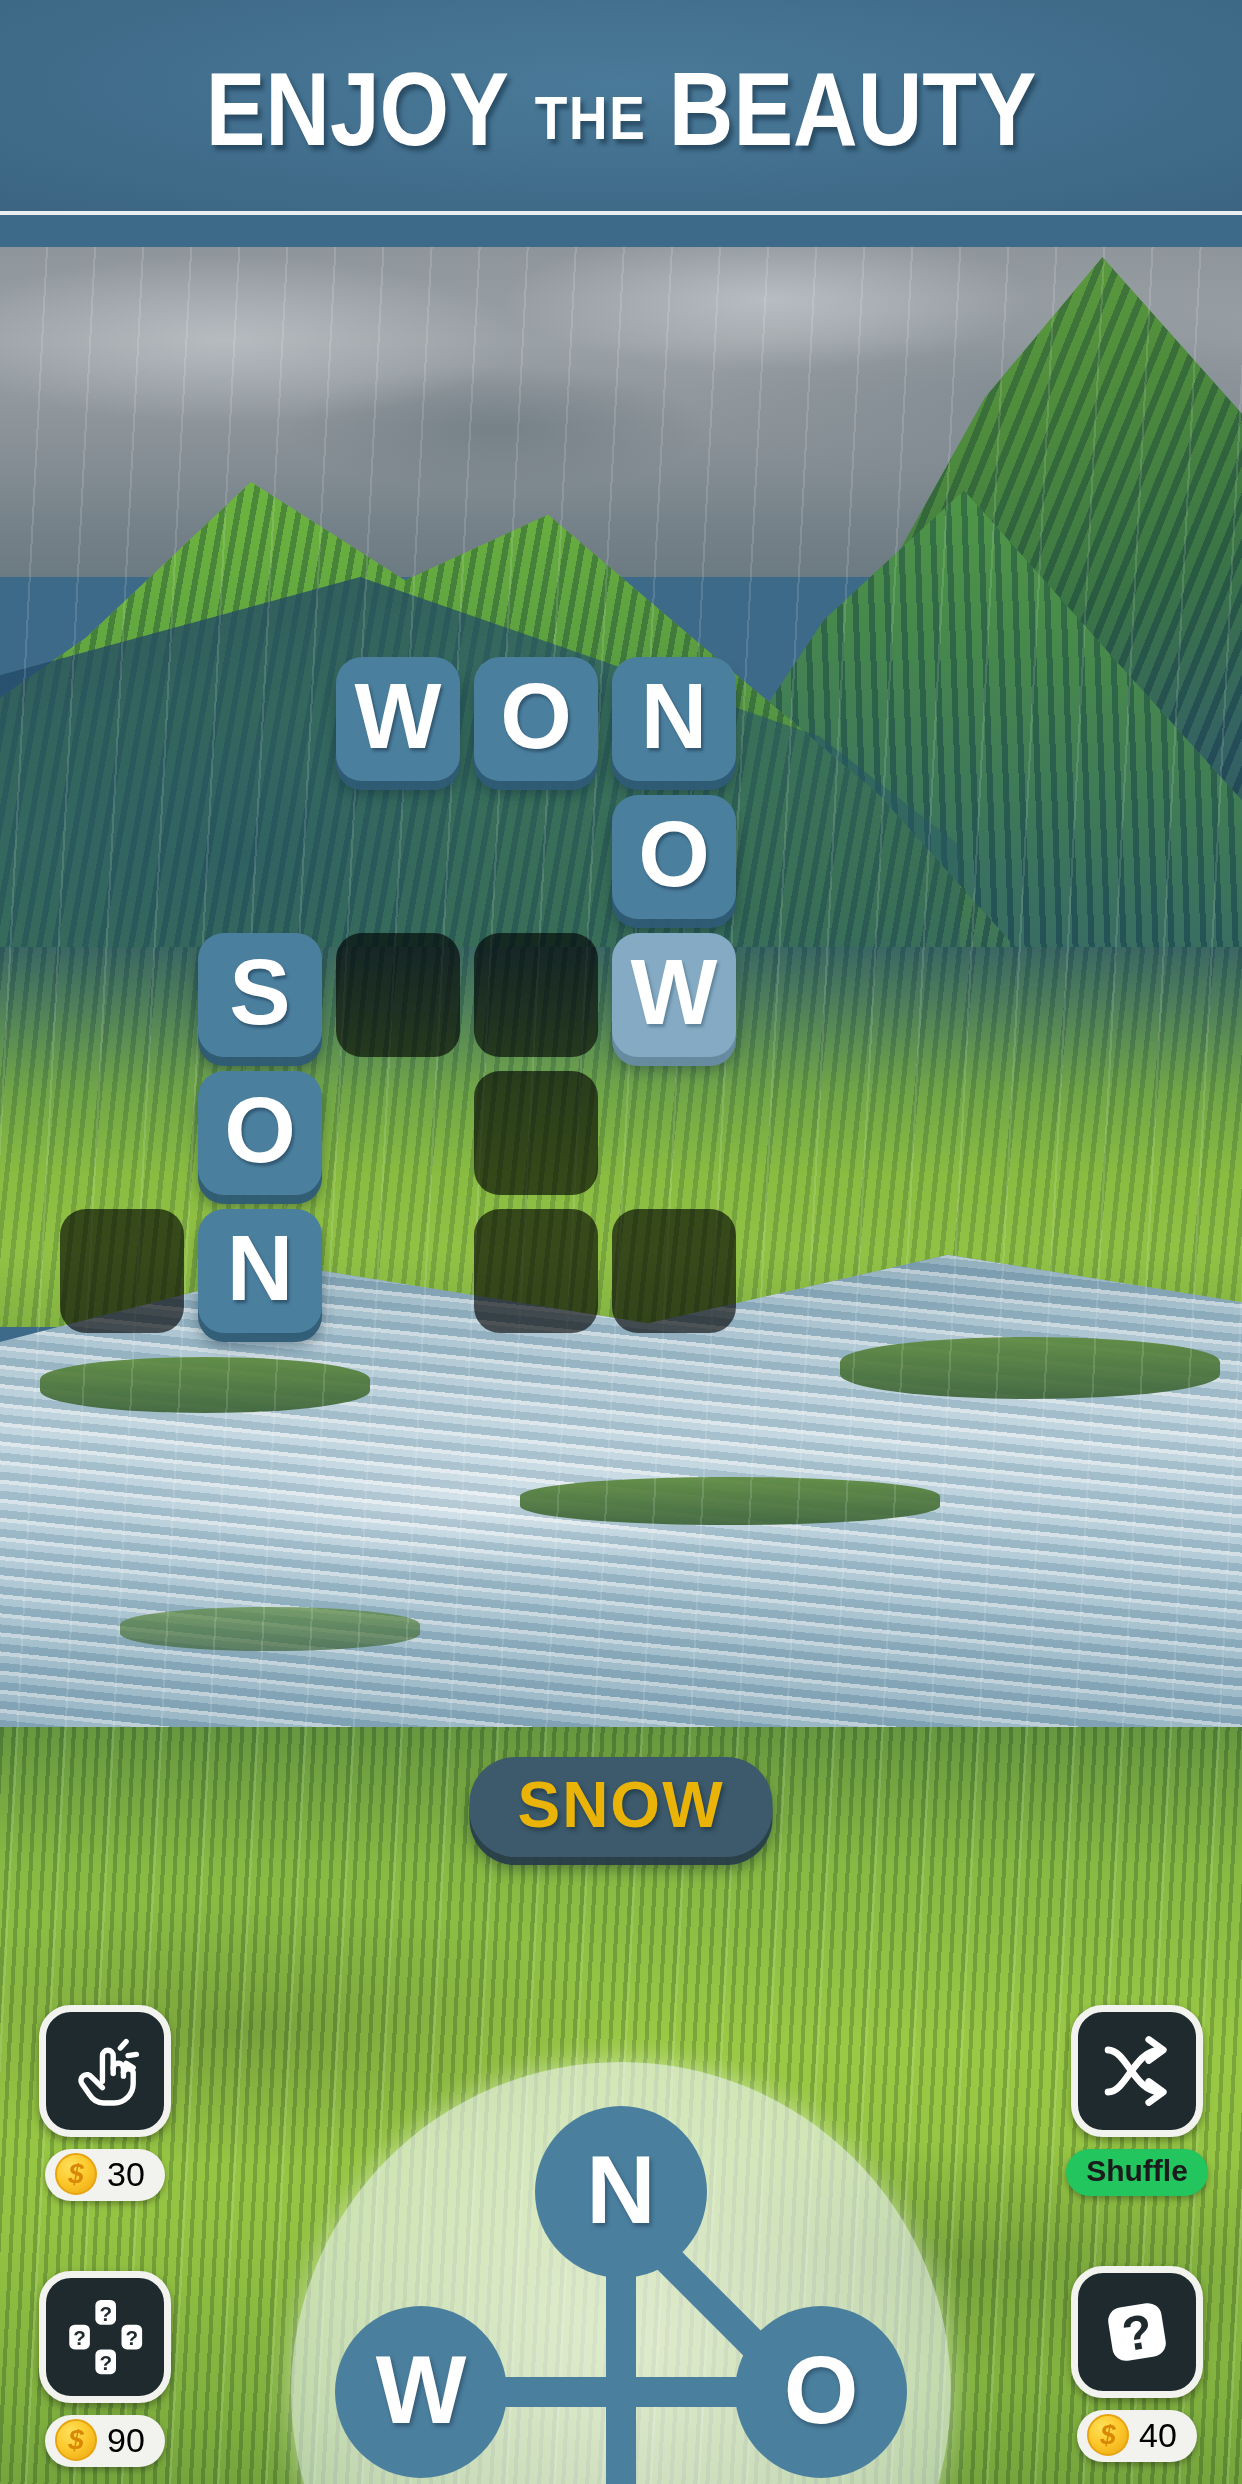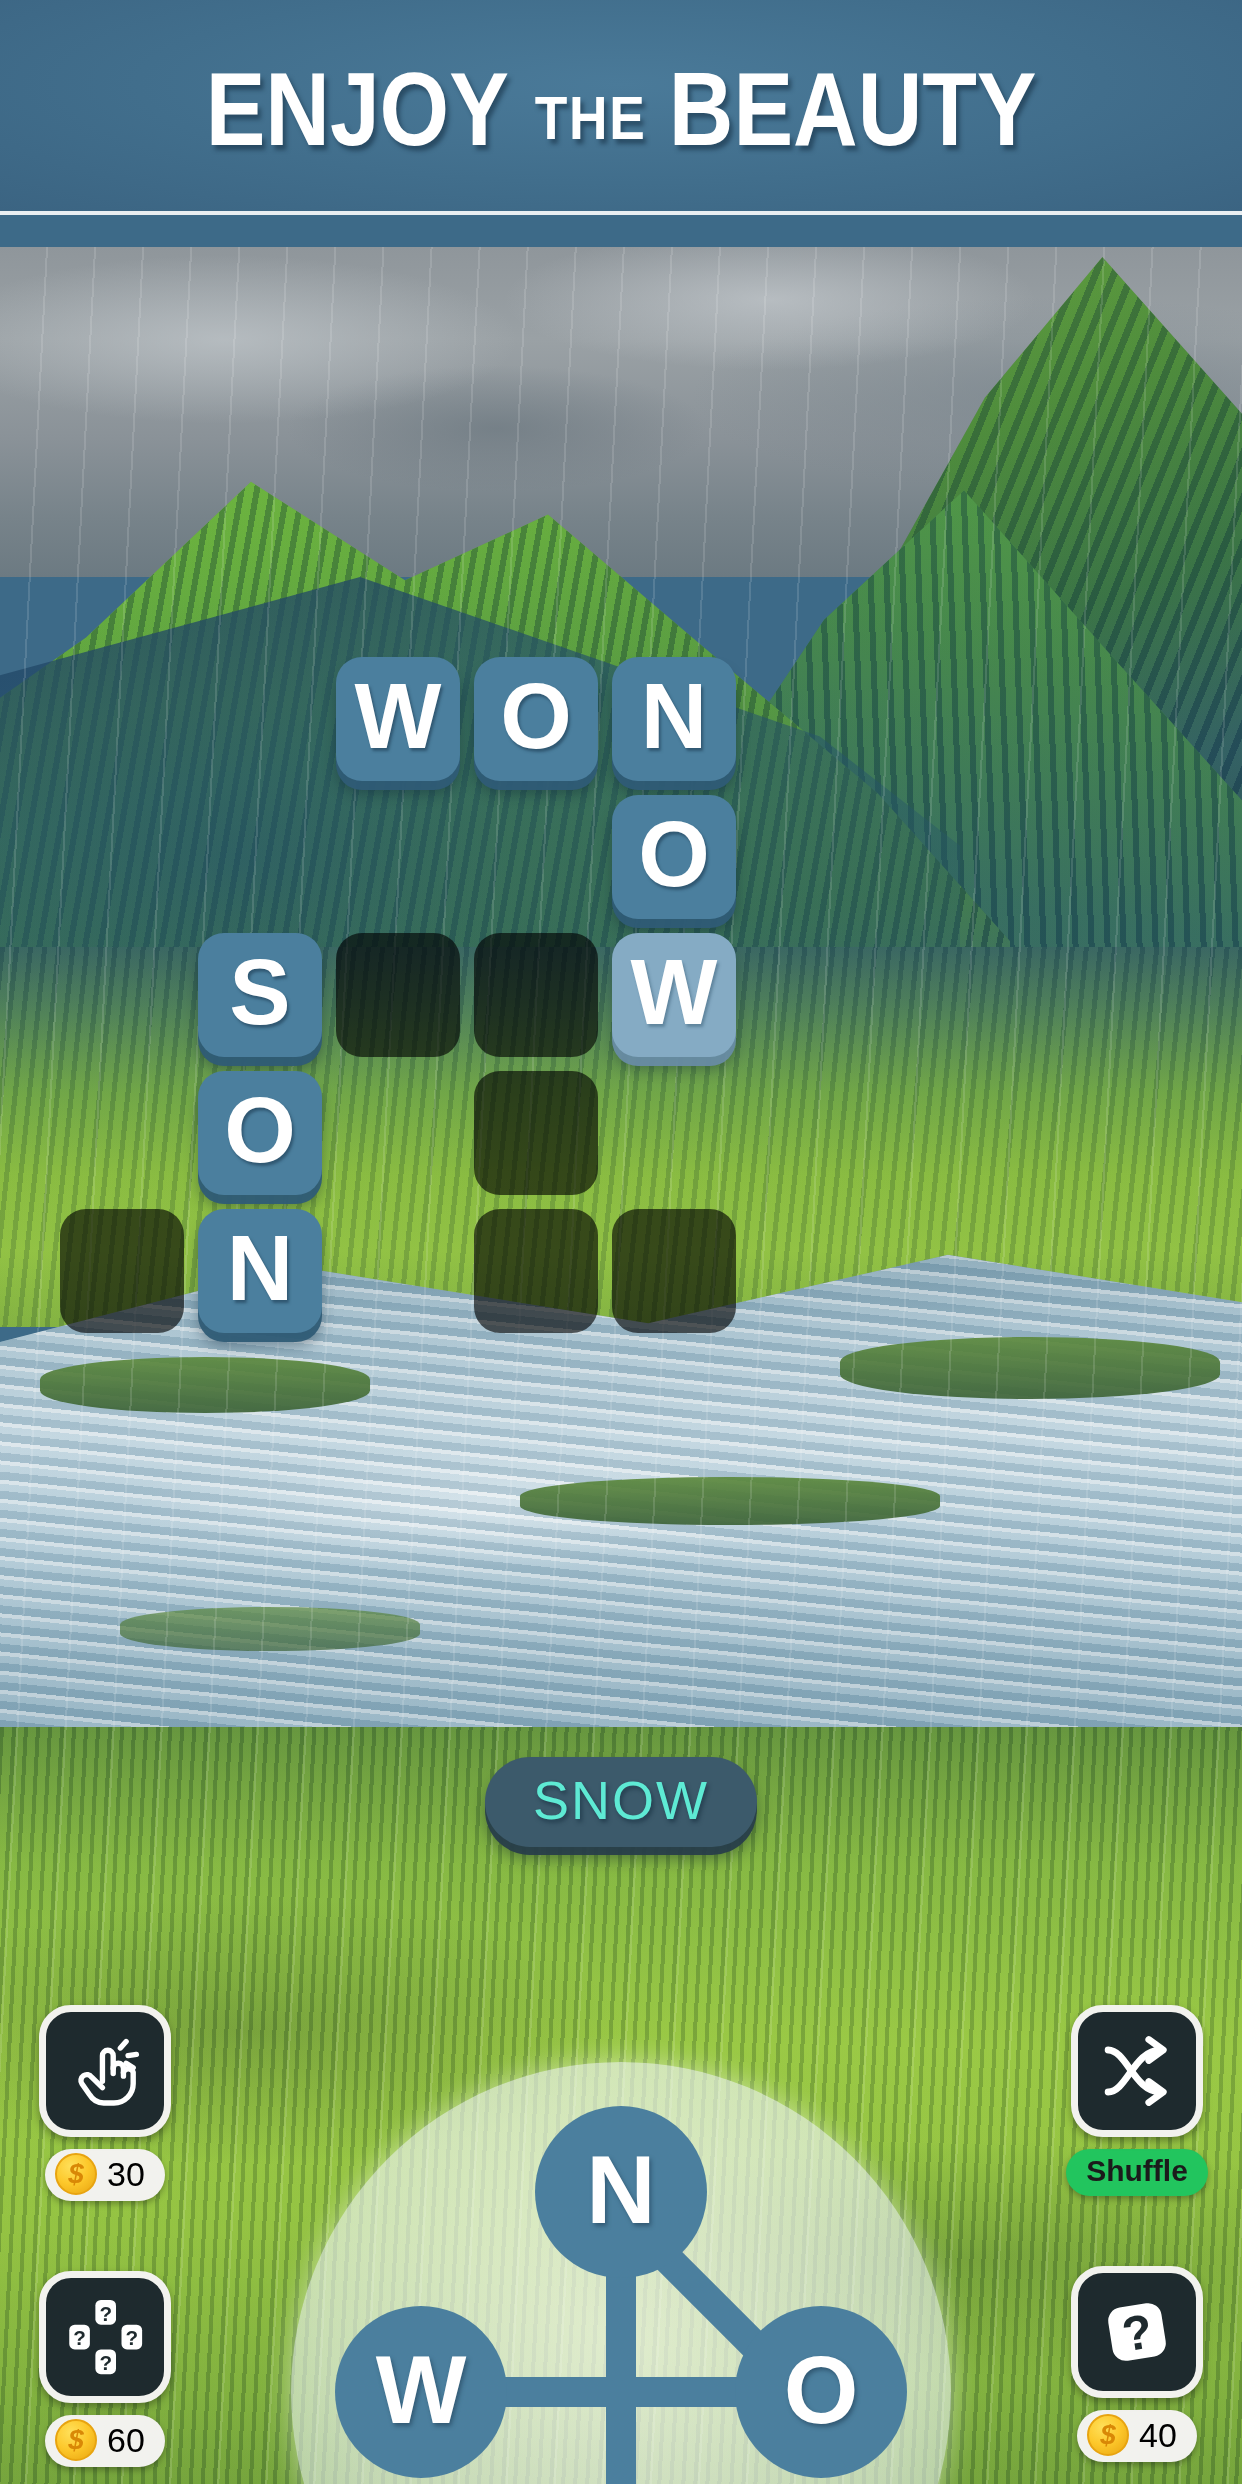--- a/index.html
+++ b/index.html
@@ -155,21 +155,21 @@
   
   #word-pill{
     position:absolute; left:50%; transform:translateX(-50%);
     top:1510px;
     background:#3c5a6b;
     border-radius:46px;
     padding:16px 48px 20px;
     box-shadow:0 8px 0 rgba(40,62,74,.95), 0 12px 16px rgba(8,26,38,.4);
   }
   #word-pill span{
-    color:#5eead4; font-size:54px; font-weight:normal; letter-spacing:2px; line-height:1;
+    color:#eab308; font-size:64px; font-weight:bold; letter-spacing:2px; line-height:1;
     text-shadow:2px 3px 4px rgba(20,44,60,.6);
   }
 
   
   #wheel{
     position:absolute; left:50%; transform:translateX(-50%);
     top:1815px; width:660px; height:660px;
     border-radius:50%;
     background:radial-gradient(circle at 50% 42%, rgba(255,255,255,.74) 0%, rgba(242,247,250,.62) 58%, rgba(228,238,244,.5) 82%, rgba(255,255,255,.28) 100%);
     box-shadow:0 0 28px rgba(255,255,255,.45);
@@ -344,21 +344,21 @@
           <g fill="#1e2a2e" font-family="'Liberation Sans',sans-serif" font-size="15" font-weight="bold" text-anchor="middle">
             <text x="32.5" y="20">?</text>
             <text x="32.5" y="56">?</text>
             <text x="13.5" y="38">?</text>
             <text x="51.5" y="38">?</text>
           </g>
         </svg>
       </div>
       <div class="costlabel">
         <div class="coin">$</div>
-        <div class="num">60</div>
+        <div class="num">90</div>
       </div>
     </div>
 
   </div>
 
   <div class="sidecol" id="rightcol">
 
     <div class="btn-group">
       <div class="sqbtn">
         <svg class="ic" width="84" height="84" viewBox="0 0 64 64">

